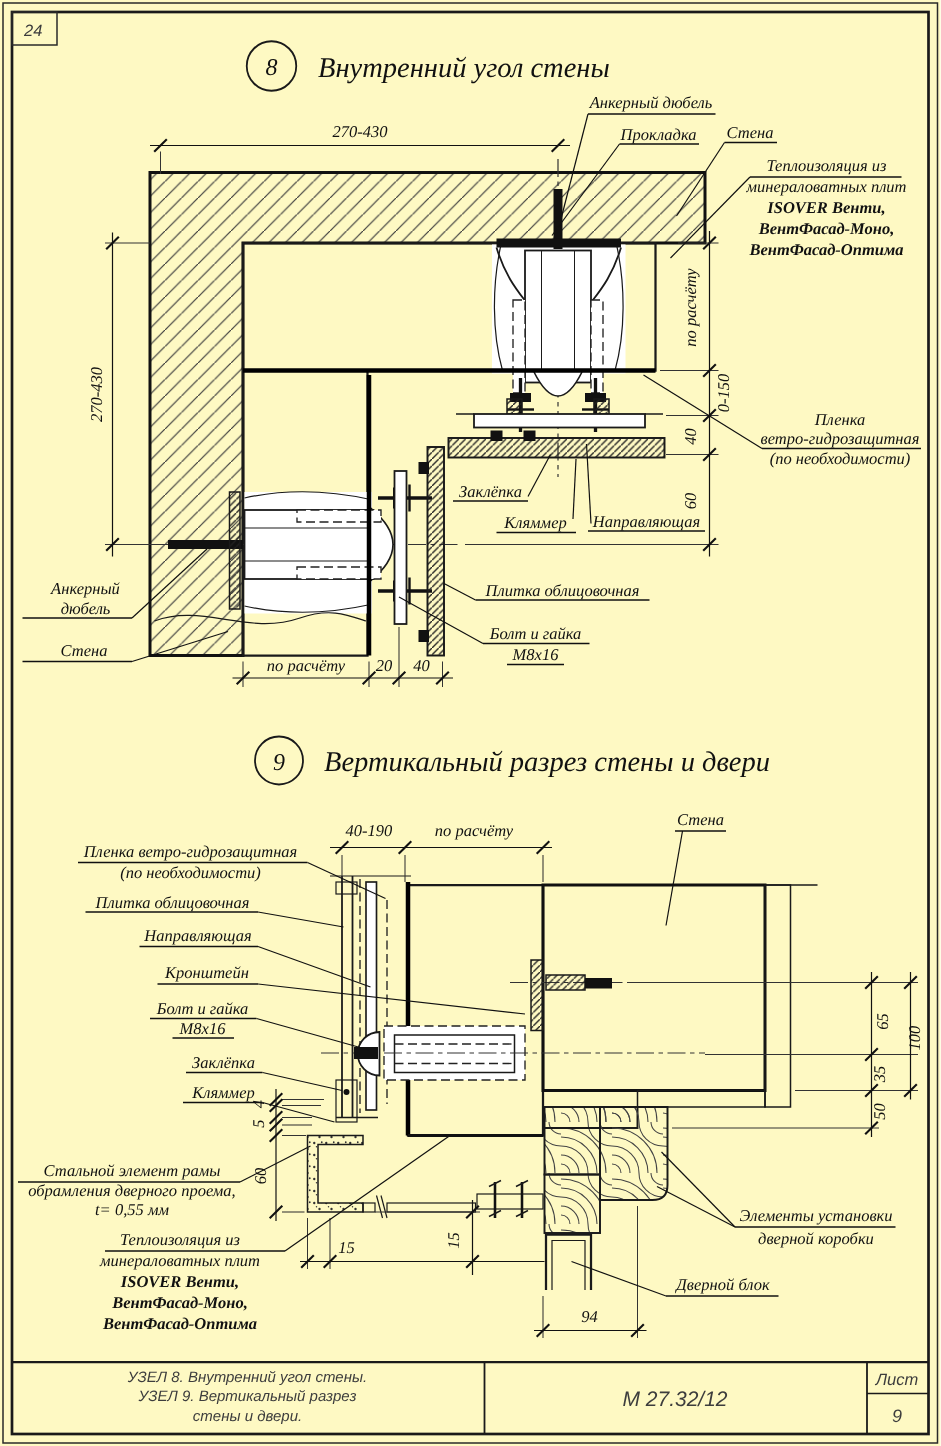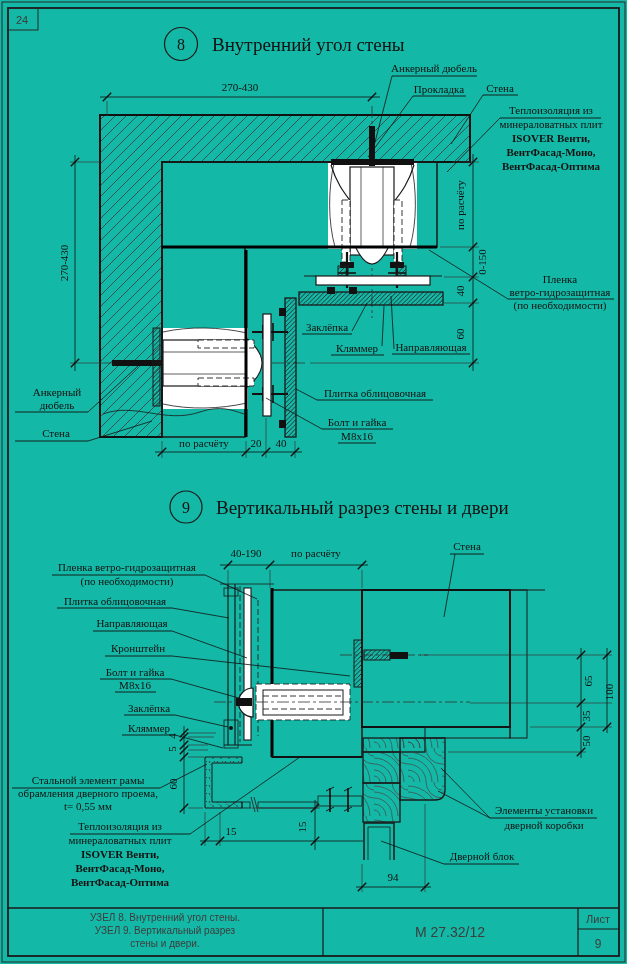--- a/index.html
+++ b/index.html
@@ -1,16 +1,16 @@
 <!DOCTYPE html>
 <html><head>
 <meta charset="utf-8">
 <style>
   html,body{margin:0;padding:0;background:#fff;}
-  #page{position:relative;width:627px;height:964px;background:#14b8a6;font-family:"Liberation Serif",serif;}
+  #page{position:relative;width:627px;height:964px;background:#fef9c3;font-family:"Liberation Serif",serif;font-style:italic;}
   svg{position:absolute;left:0;top:0;}
   svg *{vector-effect:none;}
   .thin{fill:none;stroke:#2a2a2a;stroke-width:1;}
   .frame{fill:none;stroke:#1a1a1a;stroke-width:1.8;}
   .w07{fill:none;stroke:#1a1a1a;stroke-width:.7;}
   .w08{fill:none;stroke:#1a1a1a;stroke-width:.8;}
   .w1{stroke:#1a1a1a;stroke-width:1;}
   .w11{stroke:#1a1a1a;stroke-width:1.1;}
   .w12{stroke:#1a1a1a;stroke-width:1.2;}
   .w13{stroke:#1a1a1a;stroke-width:1.3;}

